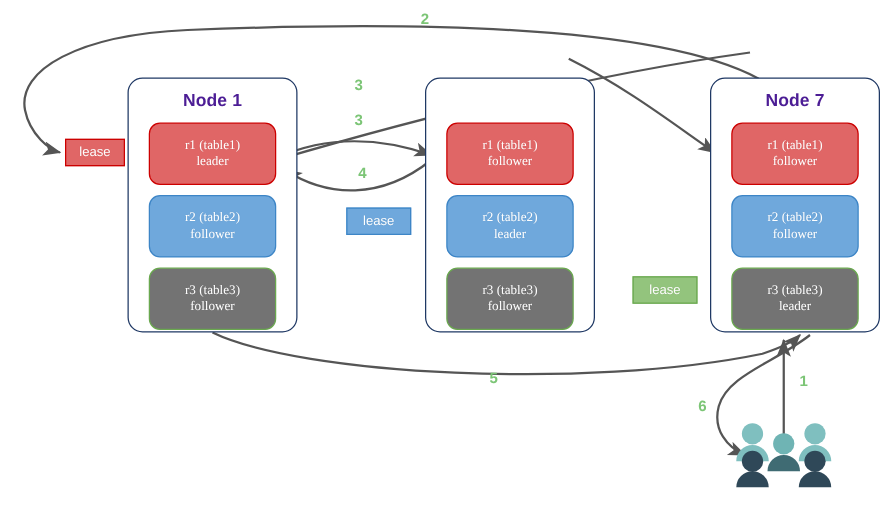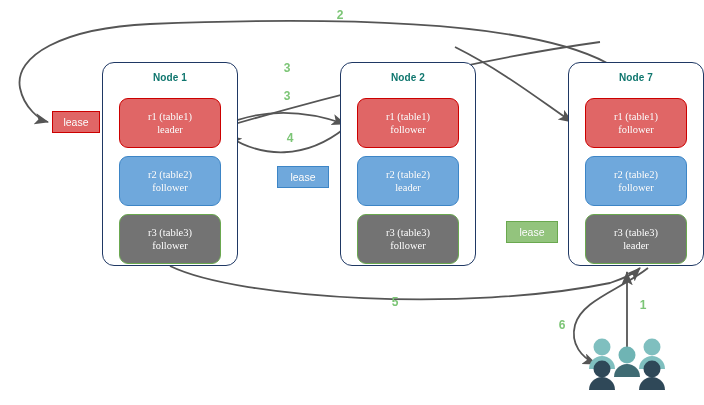--- a/index.html
+++ b/index.html
@@ -12,21 +12,21 @@
   .node-box{
     position:absolute;
     border:1.6px solid #1f3864;
     border-radius:12px;
     background:#ffffff;
     box-sizing:border-box;
   }
   .node-title{
     position:absolute;left:0;right:0;top:9px;
     text-align:center;
-    font-size:10px;font-weight:bold;color:#0f766e;
+    font-size:14px;font-weight:bold;color:#4c1d95;
     letter-spacing:.1px;
   }
   .replica{
     position:absolute;left:16px;right:16px;
     border-radius:9px;
     box-sizing:border-box;
     display:flex;flex-direction:column;
     align-items:center;justify-content:center;
     color:#ffffff;
     font-size:10.5px;
@@ -100,21 +100,20 @@
       <span class="ln">r2 (table2)</span>
       <span class="ln">follower</span>
     </div>
     <div class="replica r-green" style="top:151px;height:50px;">
       <span class="ln">r3 (table3)</span>
       <span class="ln">follower</span>
     </div>
   </div>
 
   <div class="node-box" style="left:340px;top:62px;width:136px;height:204px;">
-    <div class="node-title">Node 2</div>
     <div class="replica r-red" style="top:35px;height:50px;">
       <span class="ln">r1 (table1)</span>
       <span class="ln">follower</span>
     </div>
     <div class="replica r-blue" style="top:93px;height:50px;">
       <span class="ln">r2 (table2)</span>
       <span class="ln">leader</span>
     </div>
     <div class="replica r-green" style="top:151px;height:50px;">
       <span class="ln">r3 (table3)</span>

